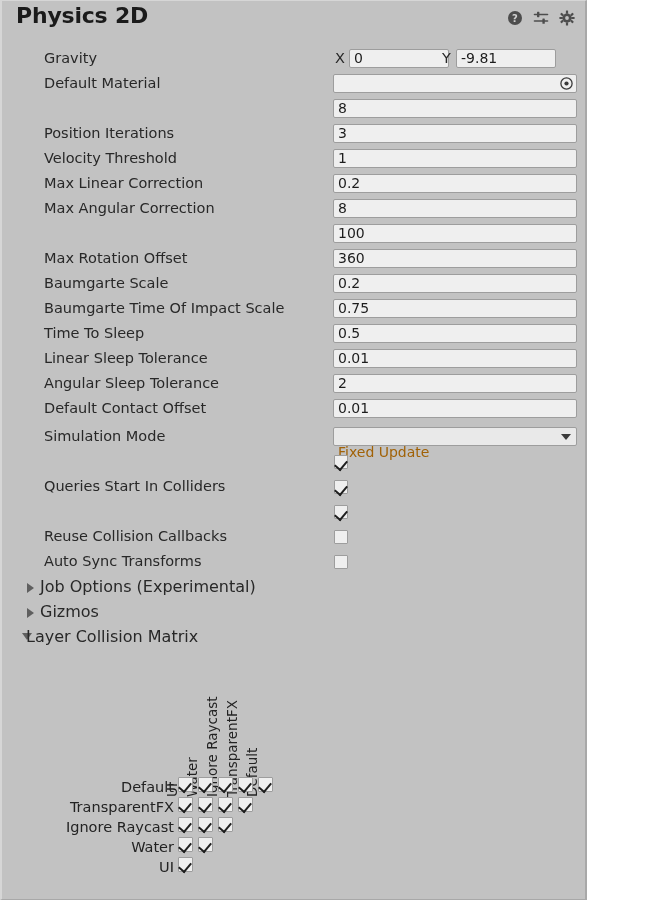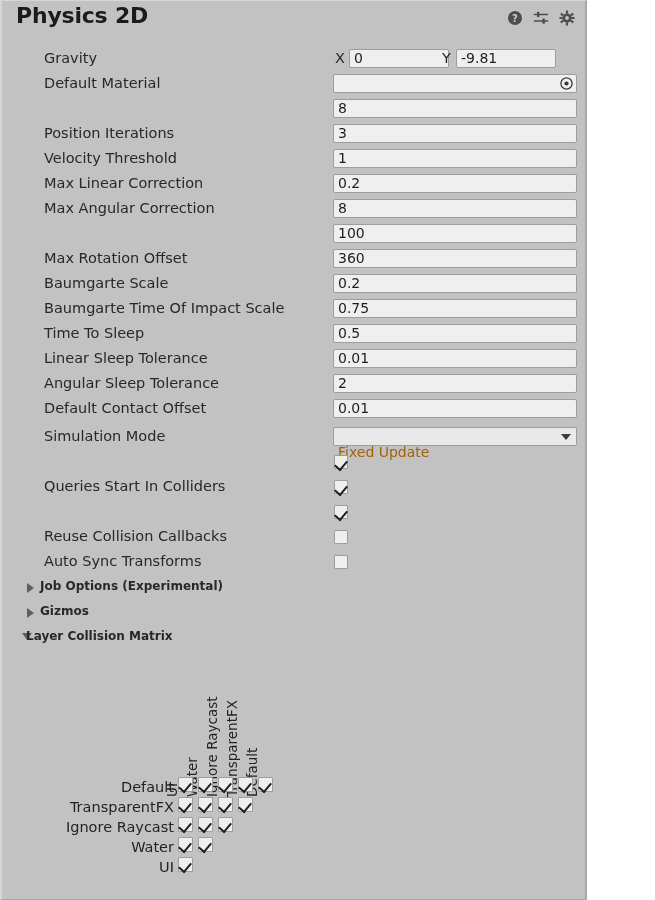--- a/index.html
+++ b/index.html
@@ -138,21 +138,21 @@
     border-left: 7px solid #5f5f5f;
   }
   .foldout.open .fold-arrow {
     left: 20px;
     border-left: 5px solid transparent;
     border-right: 5px solid transparent;
     border-top: 7px solid #5f5f5f;
   }
   .foldout .fold-label {
     position: absolute; top: 0; height: 25px; line-height: 25px;
-    font-size: 12px; color: #282828; white-space: nowrap; font-weight: bold;
+    font-size: 16px; color: #282828; white-space: nowrap;
   }
   .foldout.closed .fold-label { left: 38px; }
   .foldout.open   .fold-label { left: 24px; }
 
   
   #matrix { position: absolute; left: 0; top: 655px; right: 0; height: 240px; }
 
   .vlabel {
     position: absolute;
     font-size: 13.5px; color: #232323;

